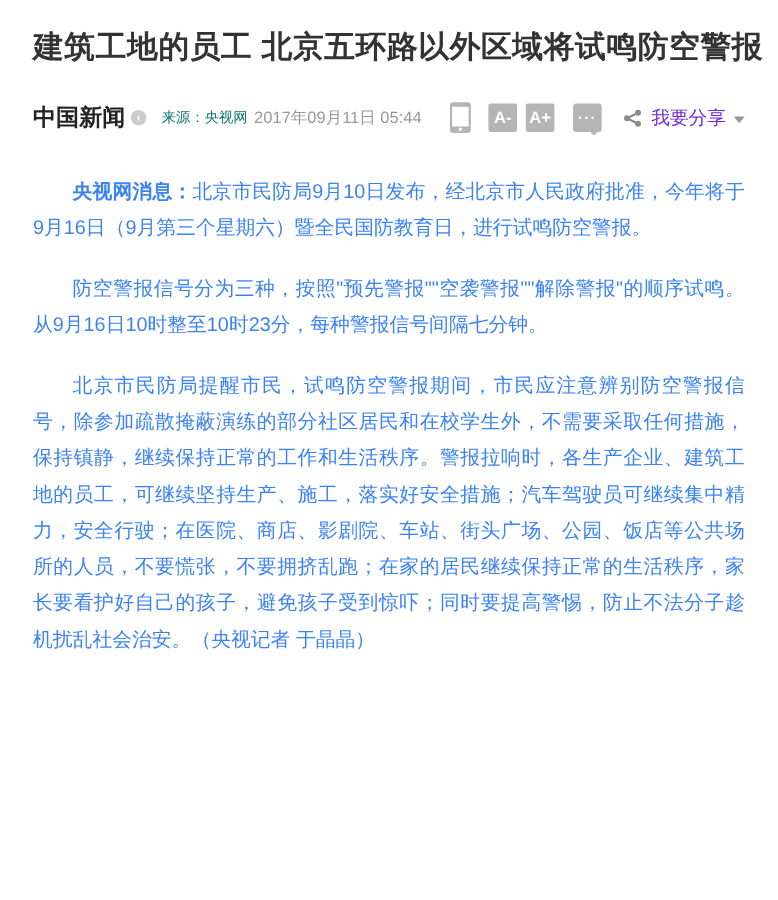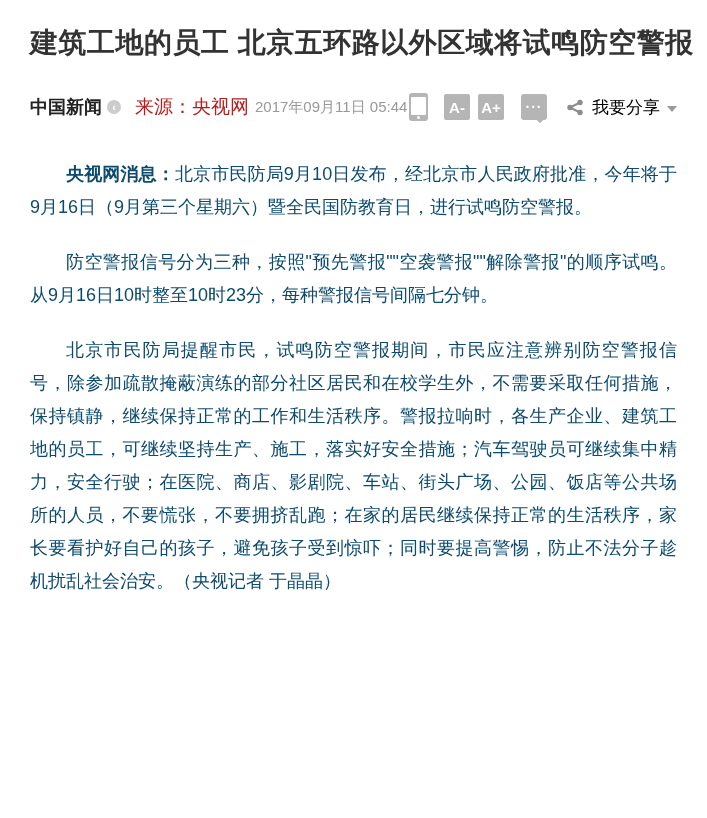--- a/index.html
+++ b/index.html
@@ -18,31 +18,31 @@
     color:#333333; white-space:nowrap; letter-spacing:0.5px;
   }
 
   
   .meta-row {
     margin-top:30px; height:30px;
     display:flex; align-items:center; justify-content:space-between;
   }
   .meta-left { display:flex; align-items:center; }
   .channel-link {
-    font-size:18px; font-weight:700; color:#222222; text-decoration:none;
+    font-size:21px; font-weight:700; color:#222222; text-decoration:none;
     cursor:pointer;
   }
   .back-circle {
     width:14px; height:14px; border-radius:50%;
     background:#cccccc; color:#ffffff;
     display:inline-flex; align-items:center; justify-content:center;
     font-size:11px; line-height:14px; margin-left:5px; cursor:pointer;
     font-weight:700; padding-bottom:1px;
   }
-  .source-text { font-size:19px; color:#b91c1c; margin-left:14px; }
+  .source-text { font-size:13px; color:#0f766e; margin-left:14px; }
   .datetime-text { font-size:15px; color:#999999; margin-left:6px; }
 
   .meta-right { display:flex; align-items:center; }
   .phone-btn {
     width:19px; height:28px; background:#b5b5b5; border-radius:3px;
     position:relative; cursor:pointer;
   }
   .phone-btn::before {
     content:""; position:absolute; top:4px; left:2px; right:2px; bottom:6px;
     background:#ffffff; border-radius:1px;
@@ -65,31 +65,31 @@
     color:#ffffff; font-size:14px; font-weight:700; letter-spacing:1px;
     display:flex; align-items:center; justify-content:center;
   }
   .comment-btn::after {
     content:""; position:absolute; bottom:-2px; right:4px;
     width:6px; height:6px; background:#b5b5b5; transform:rotate(45deg);
   }
   .share-group {
     display:flex; align-items:center; margin-left:18px; cursor:pointer;
   }
-  .share-label { font-size:17px; color:#000000; margin-left:7px; }
+  .share-label { font-size:17px; color:#6d28d9; margin-left:7px; }
   .caret-down {
     width:0; height:0; margin-left:7px; margin-top:3px;
     border-left:5px solid transparent; border-right:5px solid transparent;
     border-top:6px solid #999999;
   }
 
   
   .article-body { margin-top:36px; }
   .article-body p {
-    font-size:18px; line-height:33px; color:#0c4a6e;
+    font-size:18px; line-height:33px; color:#3b82f6;
     text-indent:2em; margin-bottom:22px; text-align:justify;
   }
   .article-body p .lead { font-weight:700; }
 </style>
 </head>
 <body>
 
 <div class="container">
 
   <h1 class="article-title">建筑工地的员工 北京五环路以外区域将试鸣防空警报</h1>

